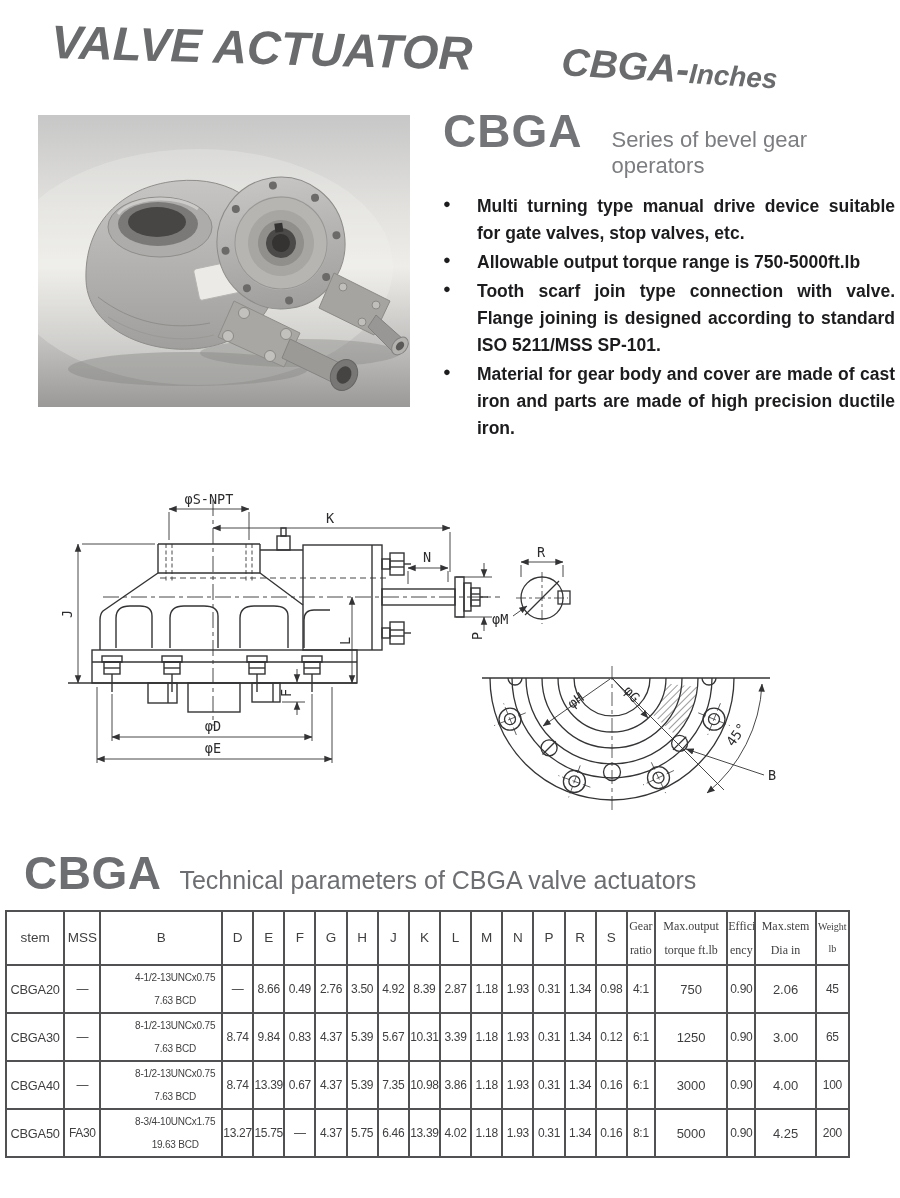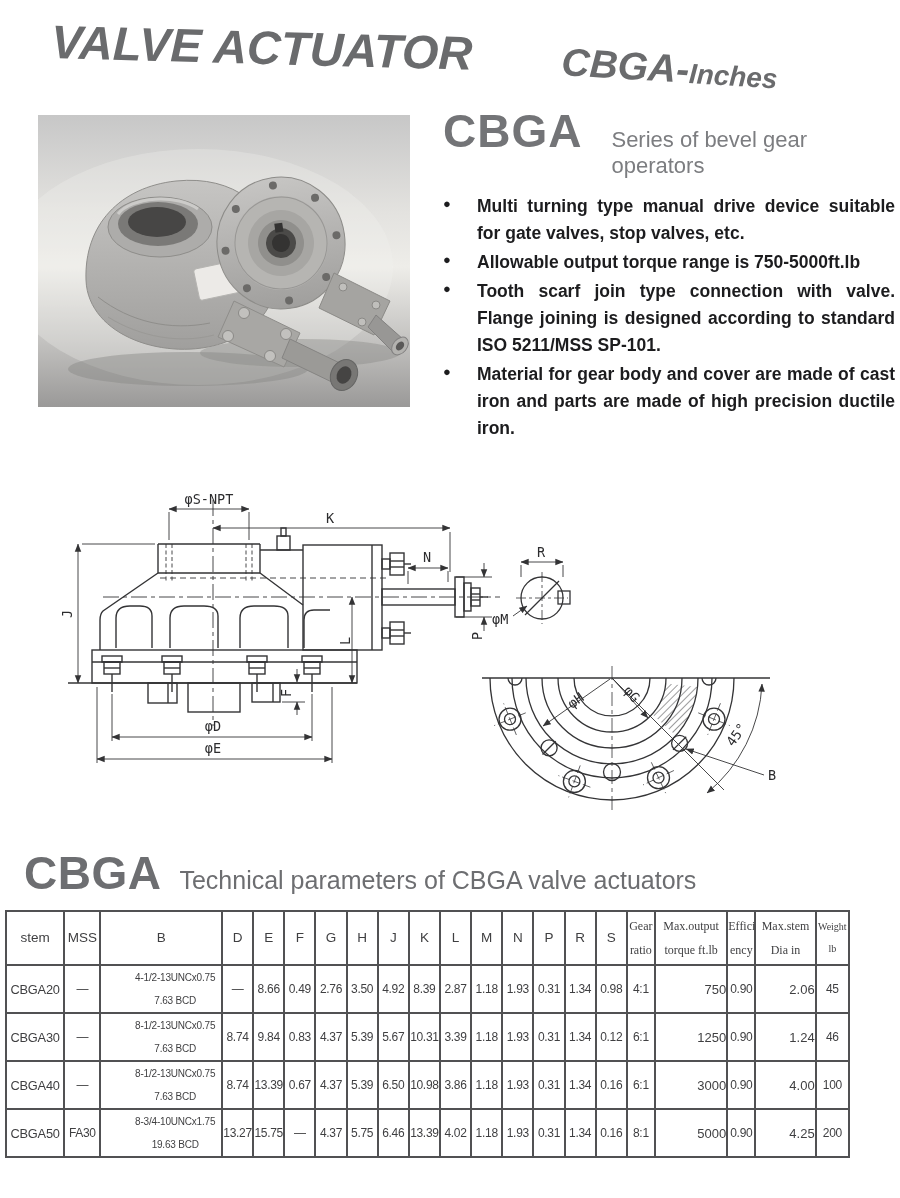--- a/index.html
+++ b/index.html
@@ -42,21 +42,21 @@
   .param-table th,.param-table td{border:2px solid #515153;padding:0;text-align:center;vertical-align:middle;
     overflow:hidden;}
   .param-table thead tr{height:54px;}
   .param-table tbody tr{height:48px;}
   .param-table th{font-weight:400;font-size:13.5px;line-height:16px;}
   .param-table th.two{font-size:12px;line-height:24px;font-family:Liberation Serif, serif;}
   .param-table th.small{font-size:10px;line-height:22px;}
   .param-table td{font-size:12px;letter-spacing:-0.3px;}
   .param-table td.model-cell{font-size:12.8px;letter-spacing:-0.2px;}
   .param-table td.b-cell{font-size:10px;line-height:23px;letter-spacing:-0.2px;padding-left:28px;}
-  .param-table td.wide{font-size:13px;letter-spacing:0;text-align:right;}
+  .param-table td.wide{font-size:13px;letter-spacing:0;}
 </style>
 </head>
 <body>
 
 <div class="page">
 
   <div class="main-title">VALVE ACTUATOR</div>
   <div class="series-title">
     <span class="big">CBGA-</span><span class="small">Inches</span>
   </div>
@@ -457,36 +457,36 @@
           <td>10.31</td>
           <td>3.39</td>
           <td>1.18</td>
           <td>1.93</td>
           <td>0.31</td>
           <td>1.34</td>
           <td>0.12</td>
           <td>6:1</td>
           <td class="wide">1250</td>
           <td>0.90</td>
-          <td class="wide">1.24</td>
-          <td>46</td>
+          <td class="wide">3.00</td>
+          <td>65</td>
         </tr>
         <tr>
           <td class="model-cell">CBGA40</td>
           <td>—</td>
           <td class="b-cell">
             <div>8-1/2-13UNCx0.75</div>
             <div>7.63 BCD</div>
           </td>
           <td>8.74</td>
           <td>13.39</td>
           <td>0.67</td>
           <td>4.37</td>
           <td>5.39</td>
-          <td>6.50</td>
+          <td>7.35</td>
           <td>10.98</td>
           <td>3.86</td>
           <td>1.18</td>
           <td>1.93</td>
           <td>0.31</td>
           <td>1.34</td>
           <td>0.16</td>
           <td>6:1</td>
           <td class="wide">3000</td>
           <td>0.90</td>

